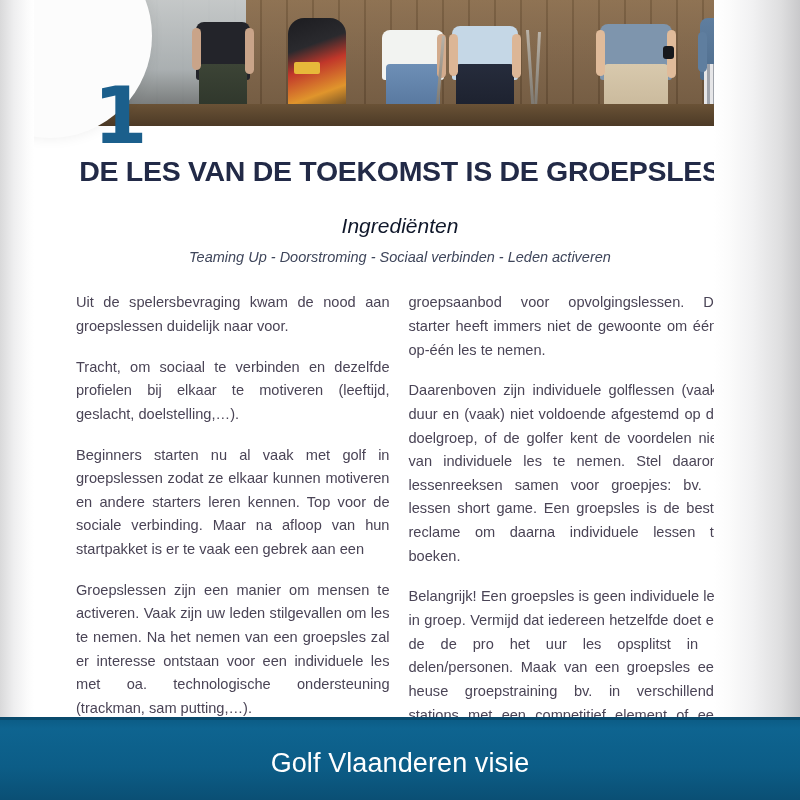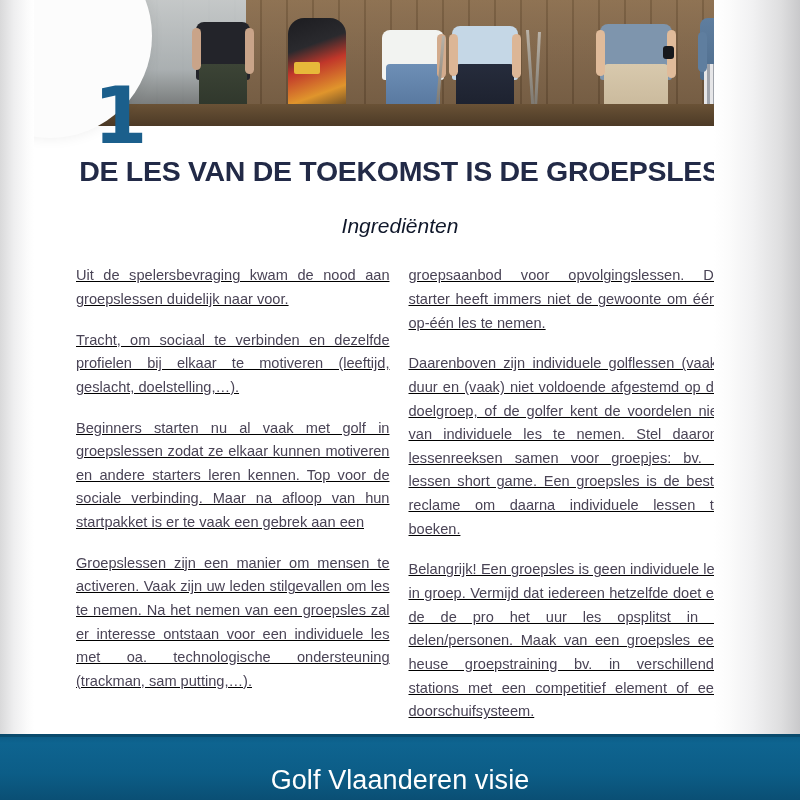--- a/index.html
+++ b/index.html
@@ -178,21 +178,20 @@
     color: #3f465b;
     font-family: "Liberation Sans", sans-serif;
   }
 
   .columns {
     display: flex;
     gap: 19px;
     padding: 26px 78px 0 76px;
     box-sizing: border-box;
     width: 800px;
-    text-decoration: underline;
   }
   .col {
     flex: 1 1 0;
     min-width: 0;
   }
   .col p {
     margin: 0 0 17px 0;
     text-align: justify;
     font-size: 14.6px;
     line-height: 1.62;
@@ -201,21 +200,21 @@
     hyphens: none;
   }
   .col p:last-child { margin-bottom: 0; }
 
   
   .footer {
     position: absolute;
     left: 0;
     bottom: 0;
     width: 800px;
-    height: 66px;
+    height: 83px;
     background: linear-gradient(180deg, #0b5a83 0%, #0e6490 14%, #0c5d87 60%, #0a4f74 100%);
     z-index: 7;
     overflow: hidden;
   }
   .footer::before {
     content: "";
     position: absolute;
     left: 0; top: 0;
     width: 800px; height: 3px;
     background: rgba(0,0,0,0.18);
@@ -286,20 +285,21 @@
 
     <div class="hero-floor"></div>
   </div>
 
   <div class="badge-circle"></div>
   <div class="badge-number">1</div>
 
   <div class="article">
     <h1 class="title">DE LES VAN DE TOEKOMST IS DE GROEPSLES</h1>
     <div class="subtitle">Ingrediënten</div>
+    <div class="tagline">Teaming Up - Doorstroming - Sociaal verbinden - Leden activeren</div>
 
     <div class="columns">
       <div class="col">
         <p>Uit de spelersbevraging kwam de nood aan groepslessen duidelijk naar voor.</p>
         <p>Tracht, om sociaal te verbinden en dezelfde profielen bij elkaar te motiveren (leeftijd, geslacht, doelstelling,…).</p>
         <p>Beginners starten nu al vaak met golf in groepslessen zodat ze elkaar kunnen motiveren en andere starters leren kennen. Top voor de sociale verbinding. Maar na afloop van hun startpakket is er te vaak een gebrek aan een</p>
         <p>Groepslessen zijn een manier om mensen te activeren. Vaak zijn uw leden stilgevallen om les te nemen.  Na het nemen van een groepsles zal er interesse ontstaan voor een individuele les met oa. technologische ondersteuning (trackman, sam putting,…).</p>
       </div>
       <div class="col">
         <p>groepsaanbod voor opvolgingslessen. De starter heeft immers niet de gewoonte om één-op-één les te nemen.</p>

